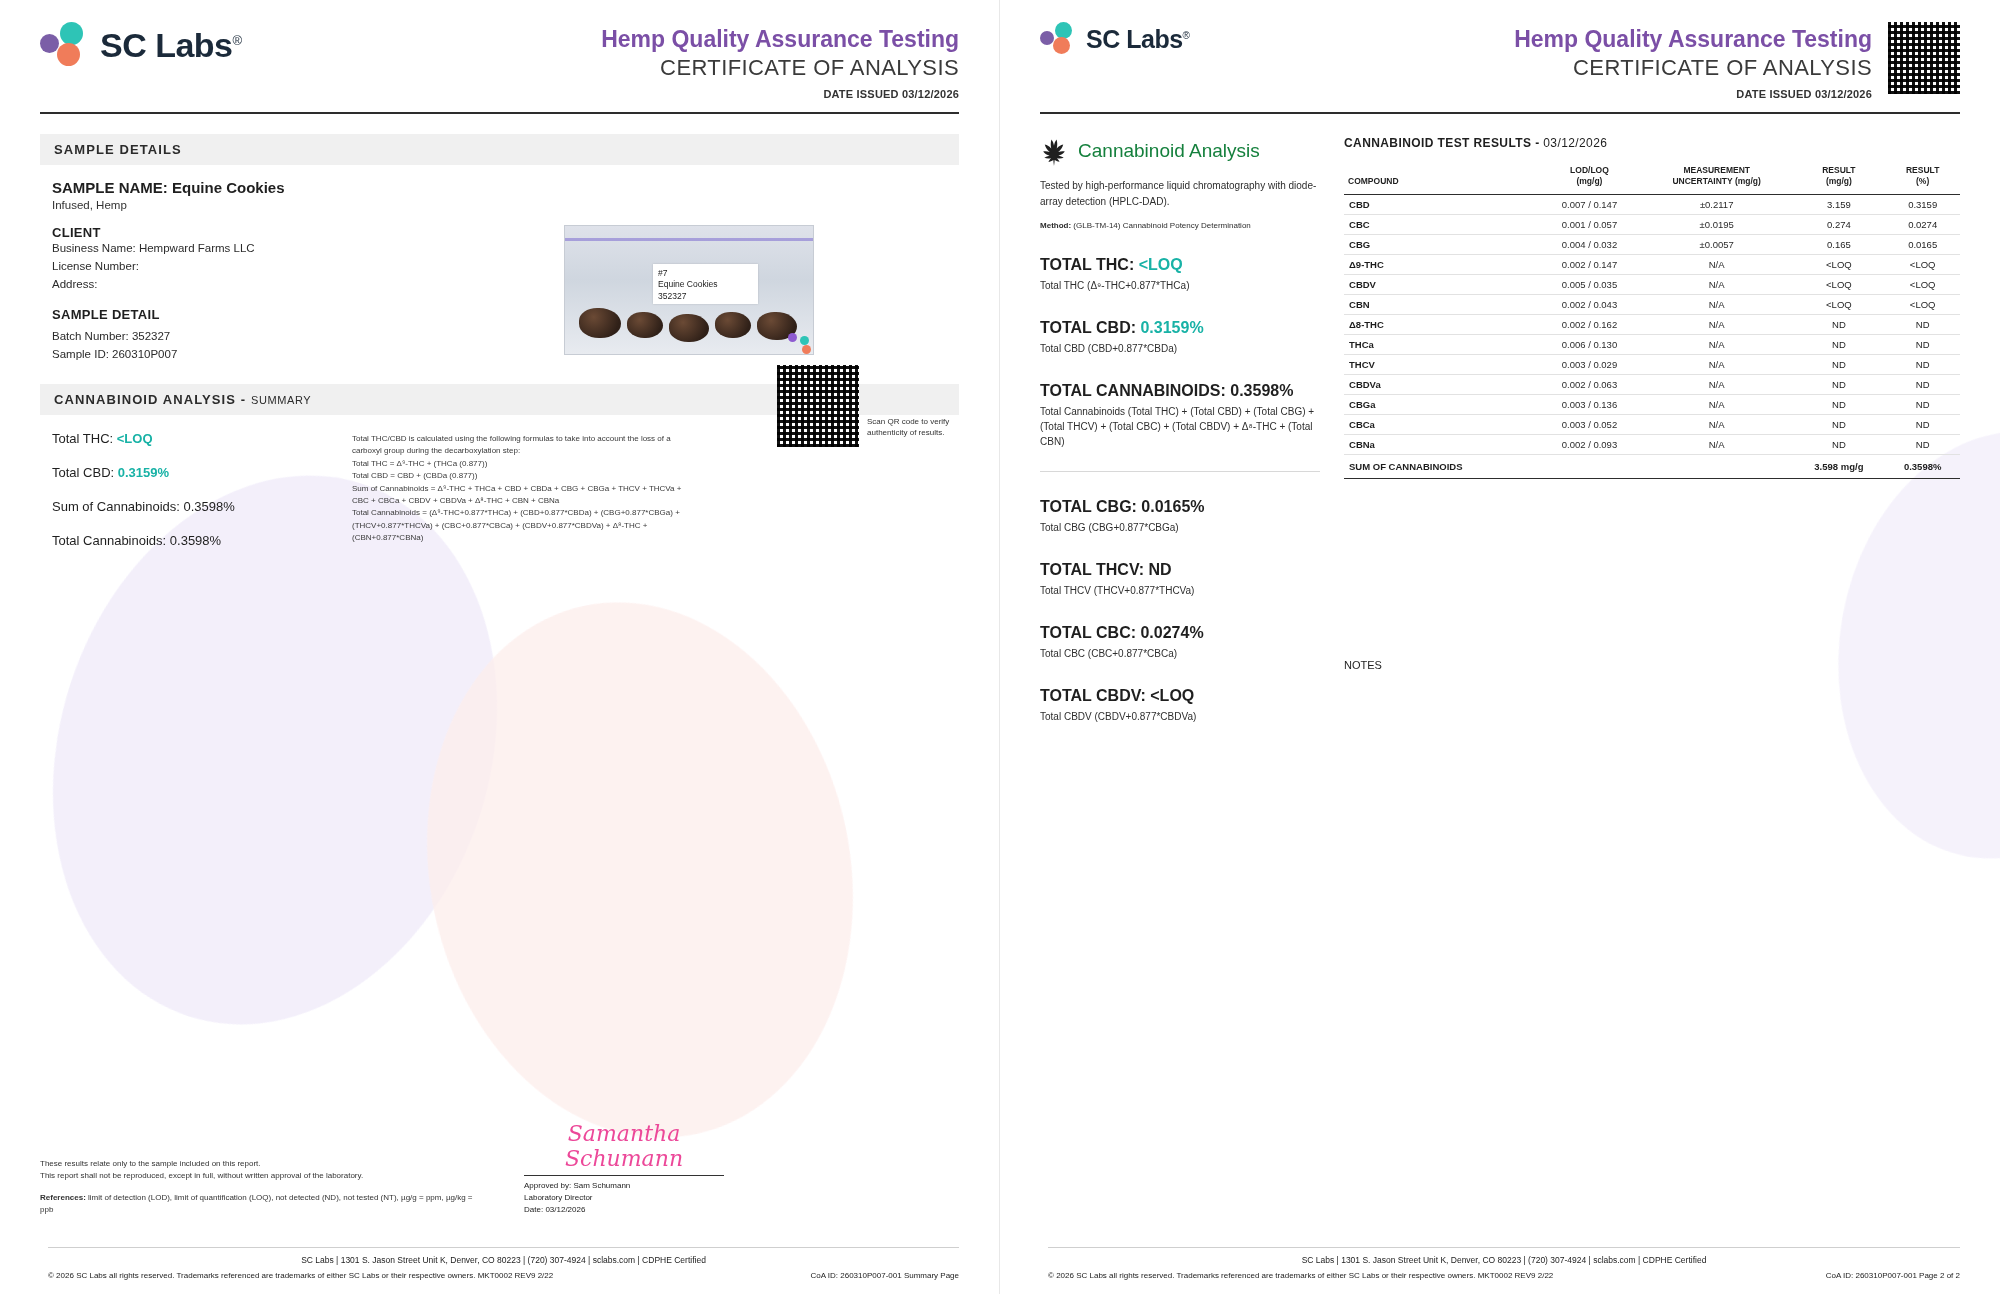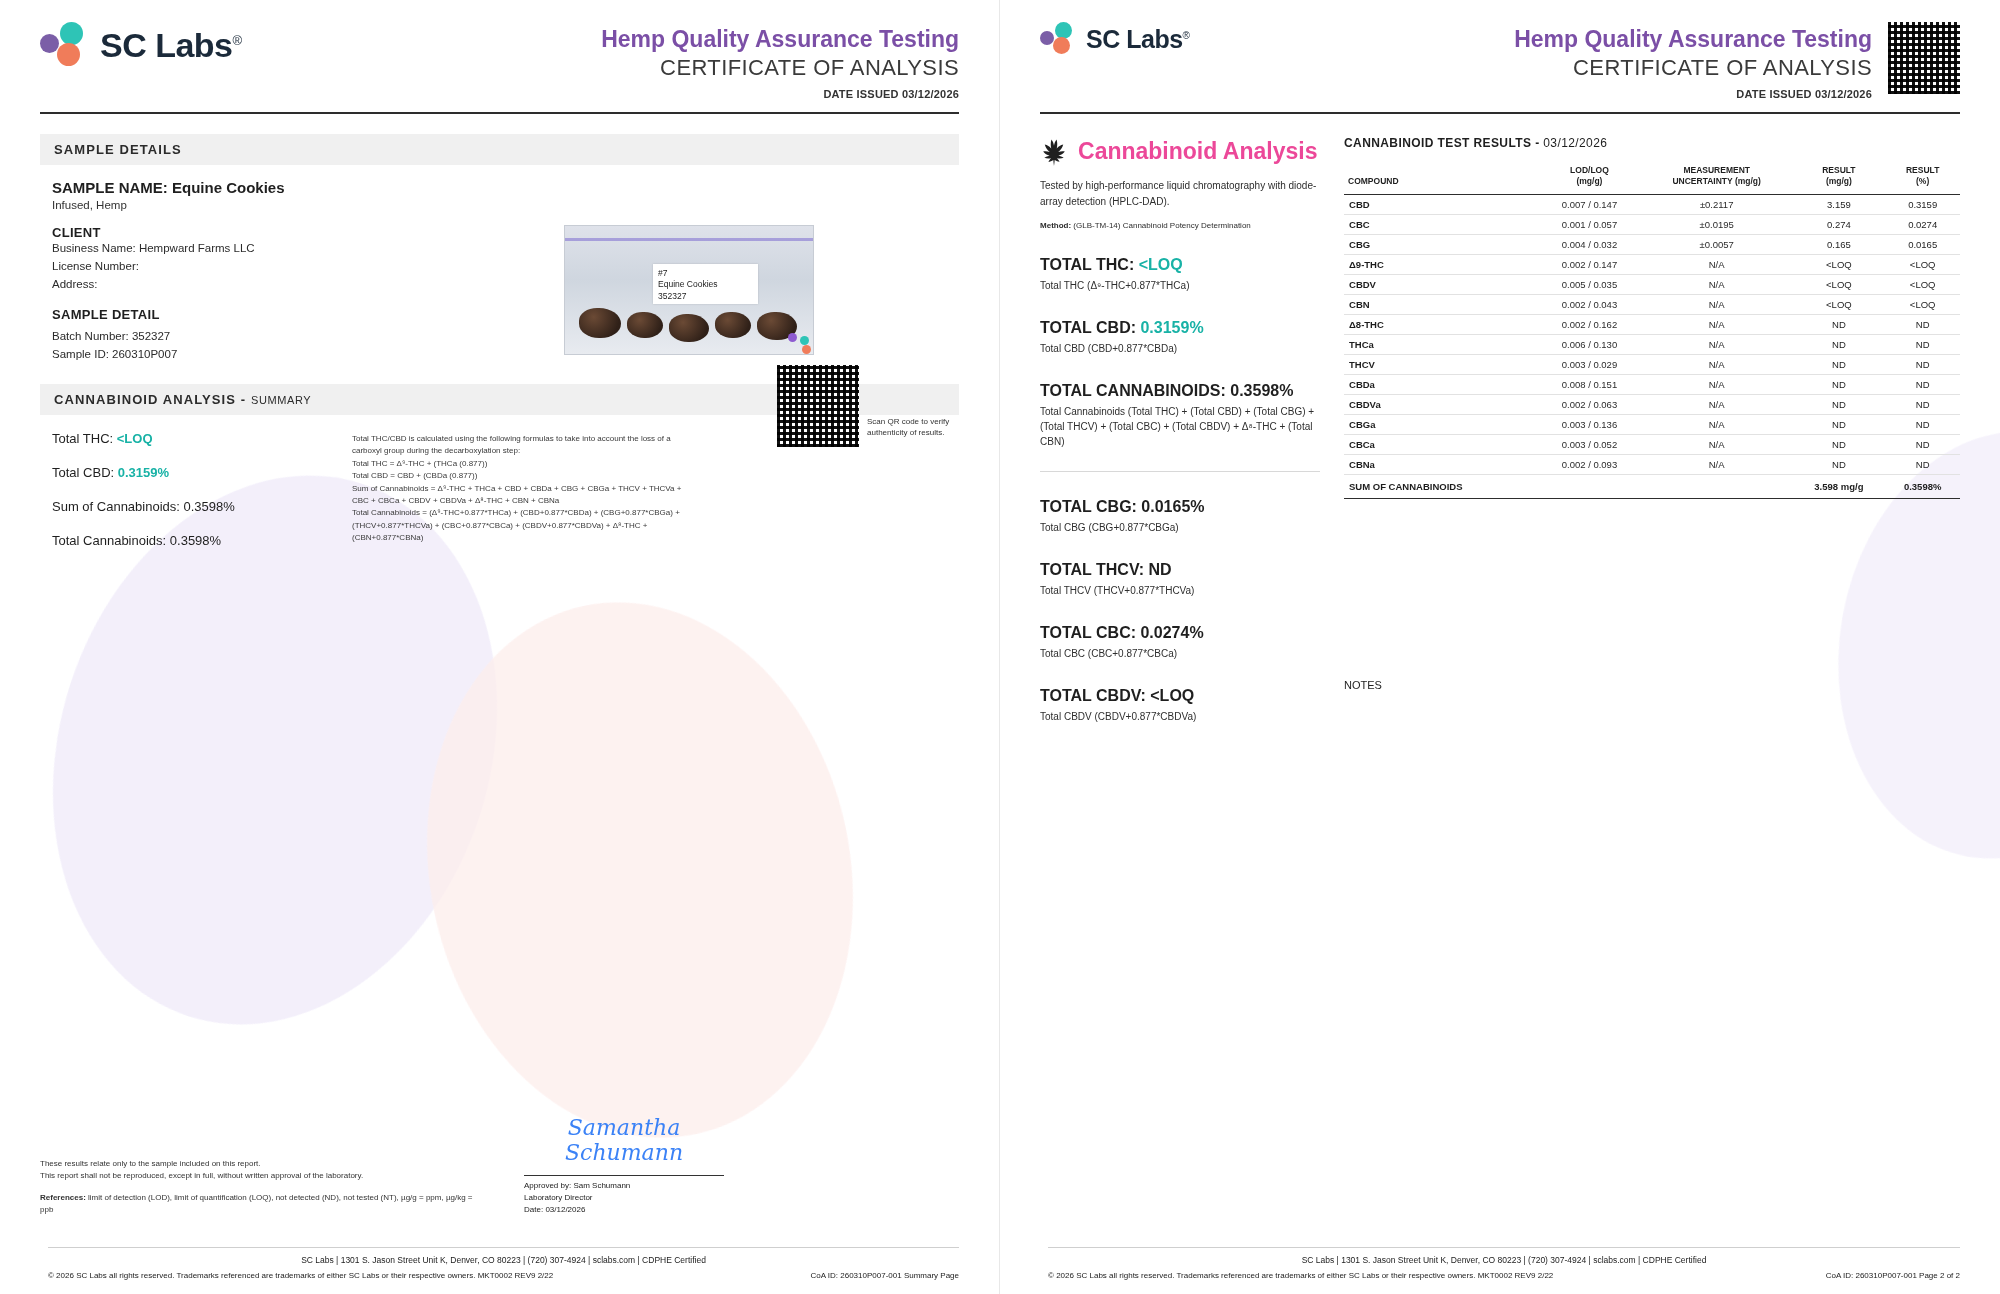--- a/index.html
+++ b/index.html
@@ -159,40 +159,40 @@
   .formula-box { font-size: 8px; color: #3a3a3a; line-height: 1.55; padding-top: 2px; max-width: 330px; }
 
   
   .footer-notes {
     position: absolute; left: 40px; bottom: 78px; font-size: 8px; color: #333; line-height: 1.5; width: 440px;
   }
   .footer-notes b { font-weight: bold; }
   .sig-block { position: absolute; right: 275px; bottom: 78px; width: 200px; }
   .sig {
     font-family: "DejaVu Serif", serif;
-    font-style: italic; font-size: 22px; color: #3b82f6;
+    font-style: italic; font-size: 22px; color: #ec4899;
     transform: rotate(-4deg) skewX(-8px);
-    border-bottom: 1px solid #333; padding-bottom: 10px; margin-bottom: 4px; text-align: center;
+    border-bottom: 1px solid #333; padding-bottom: 4px; margin-bottom: 4px; text-align: center;
   }
   .sig-meta { font-size: 8px; color: #222; line-height: 1.5; }
 
   .page-footer {
     position: absolute; left: 8px; right: 0; bottom: 0;
     padding: 0 40px 14px 40px;
   }
   .page-footer .rule { height: 1px; background: #cfcfcf; margin-bottom: 7px; }
   .pf-line1 { text-align: center; font-size: 8.5px; color: #222; margin-bottom: 6px; }
   .pf-line2 { display: flex; justify-content: space-between; font-size: 8px; color: #222; }
 
   
   .right-body { display: flex; padding: 22px 40px 0 40px; gap: 24px; }
   .ca-col { width: 280px; }
   .ca-head { display: flex; align-items: center; gap: 10px; }
   .leaf { width: 28px; height: 30px; }
-  .ca-title { font-size: 23px; font-weight: bold; color: #ec4899; }
+  .ca-title { font-size: 19px; font-weight: normal; color: #15803d; }
   .ca-desc { font-size: 10px; color: #2e2e2e; line-height: 1.55; margin-top: 12px; }
   .ca-method { font-size: 8px; color: #2e2e2e; margin-top: 12px; }
   .ca-method b { font-weight: bold; }
   .total-head { font-size: 16px; font-weight: bold; color: #1f1f1f; margin-top: 26px; }
   .total-sub { font-size: 10px; color: #2e2e2e; margin-top: 4px; line-height: 1.5; }
   .hr-thin { height: 1px; background: #d8d8d8; margin: 22px 0 0 0; }
 
   .results-col { flex: 1; }
   .results-title { font-size: 12px; font-weight: bold; color: #1f1f1f; letter-spacing: .4px; }
   .results-title .sub { font-weight: normal; }
@@ -482,27 +482,20 @@
                 <td>ND</td>
               </tr>
               <tr>
                 <td class="l">THCV</td>
                 <td class="i">0.003 / 0.029</td>
                 <td class="i">N/A</td>
                 <td>ND</td>
                 <td>ND</td>
               </tr>
               <tr>
-                <td class="l">CBDa</td>
-                <td class="i">0.008 / 0.151</td>
-                <td class="i">N/A</td>
-                <td>ND</td>
-                <td>ND</td>
-              </tr>
-              <tr>
                 <td class="l">CBDVa</td>
                 <td class="i">0.002 / 0.063</td>
                 <td class="i">N/A</td>
                 <td>ND</td>
                 <td>ND</td>
               </tr>
               <tr>
                 <td class="l">CBGa</td>
                 <td class="i">0.003 / 0.136</td>
                 <td class="i">N/A</td>

